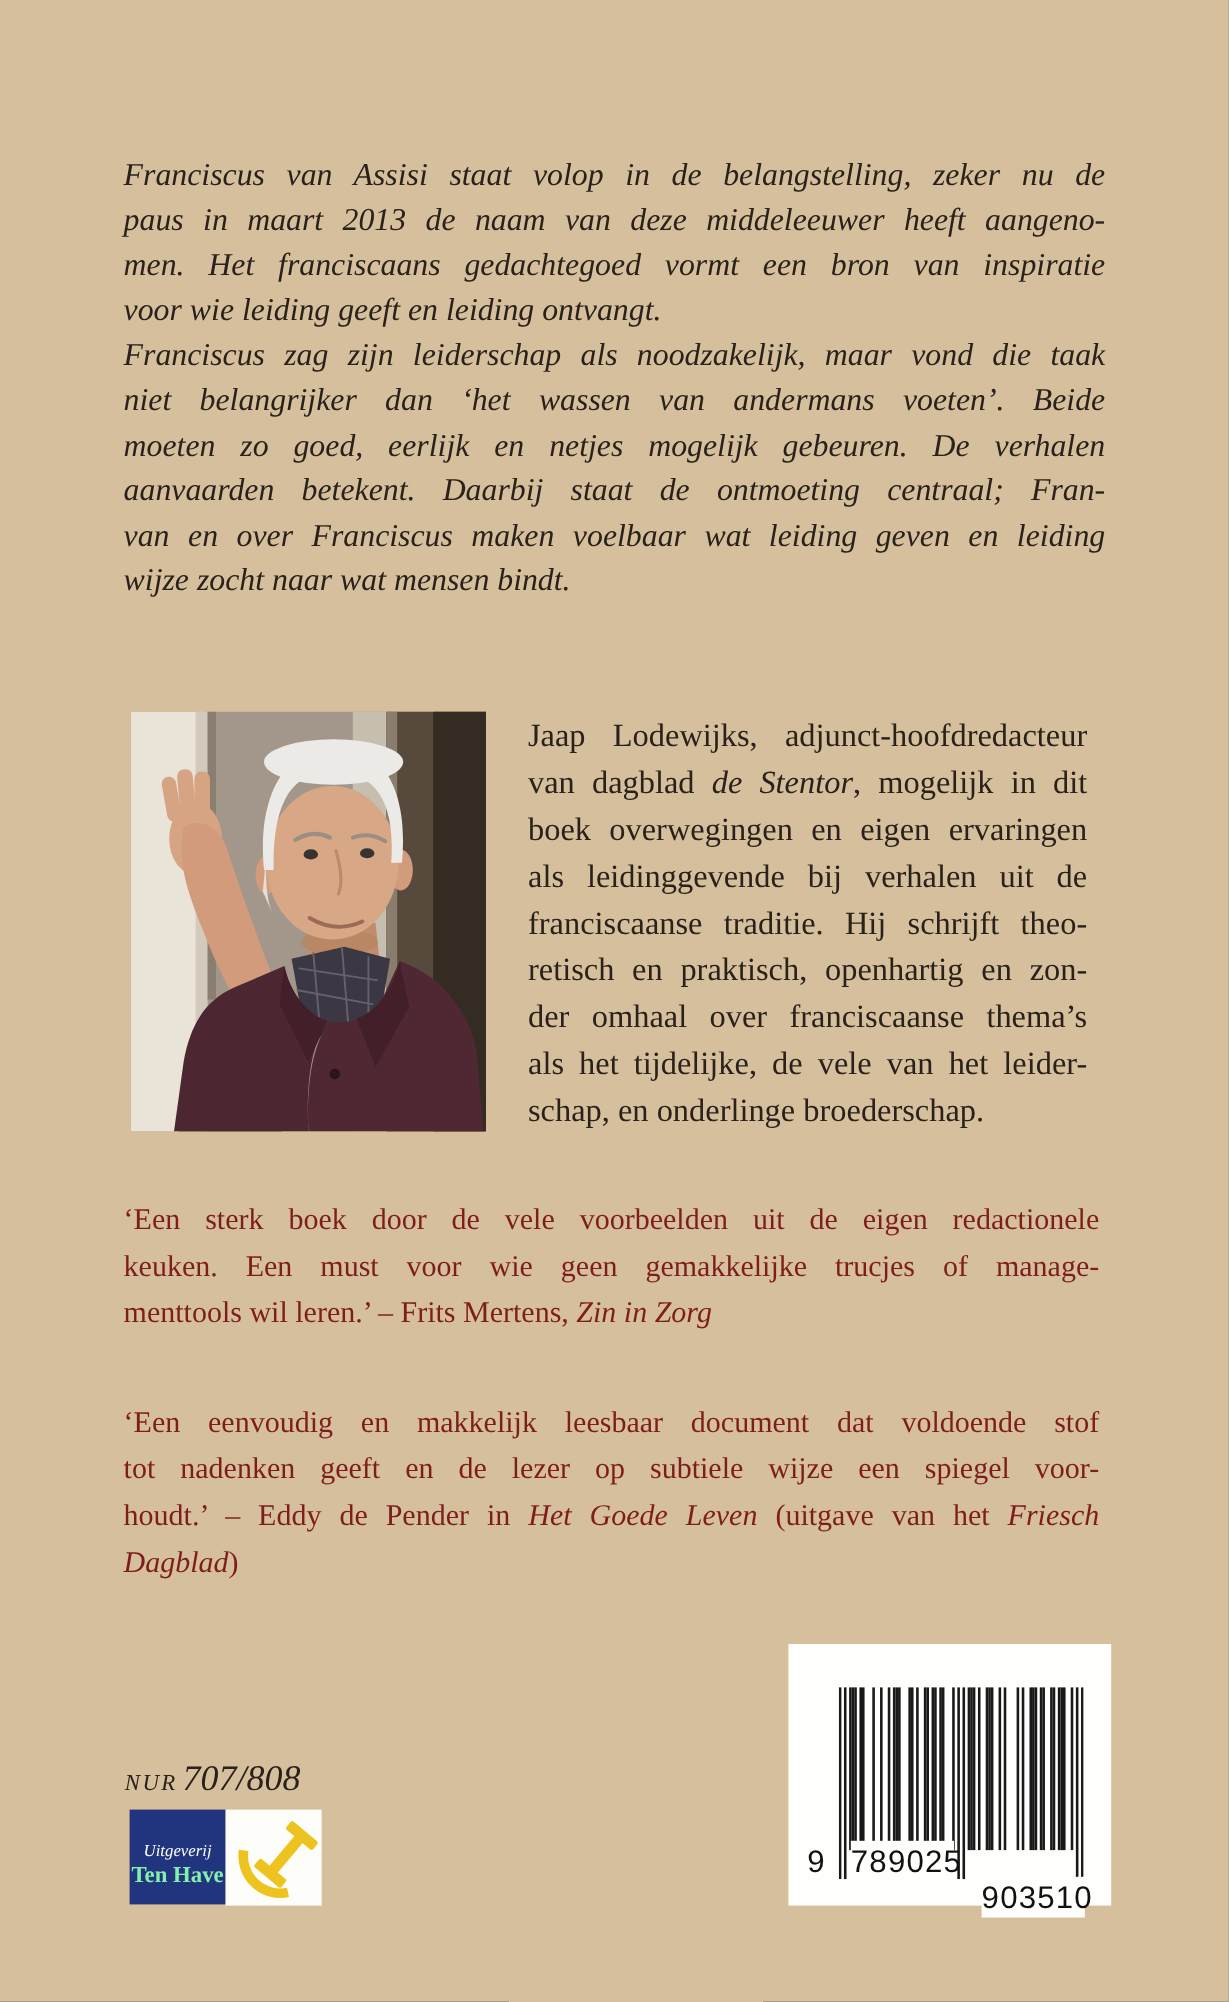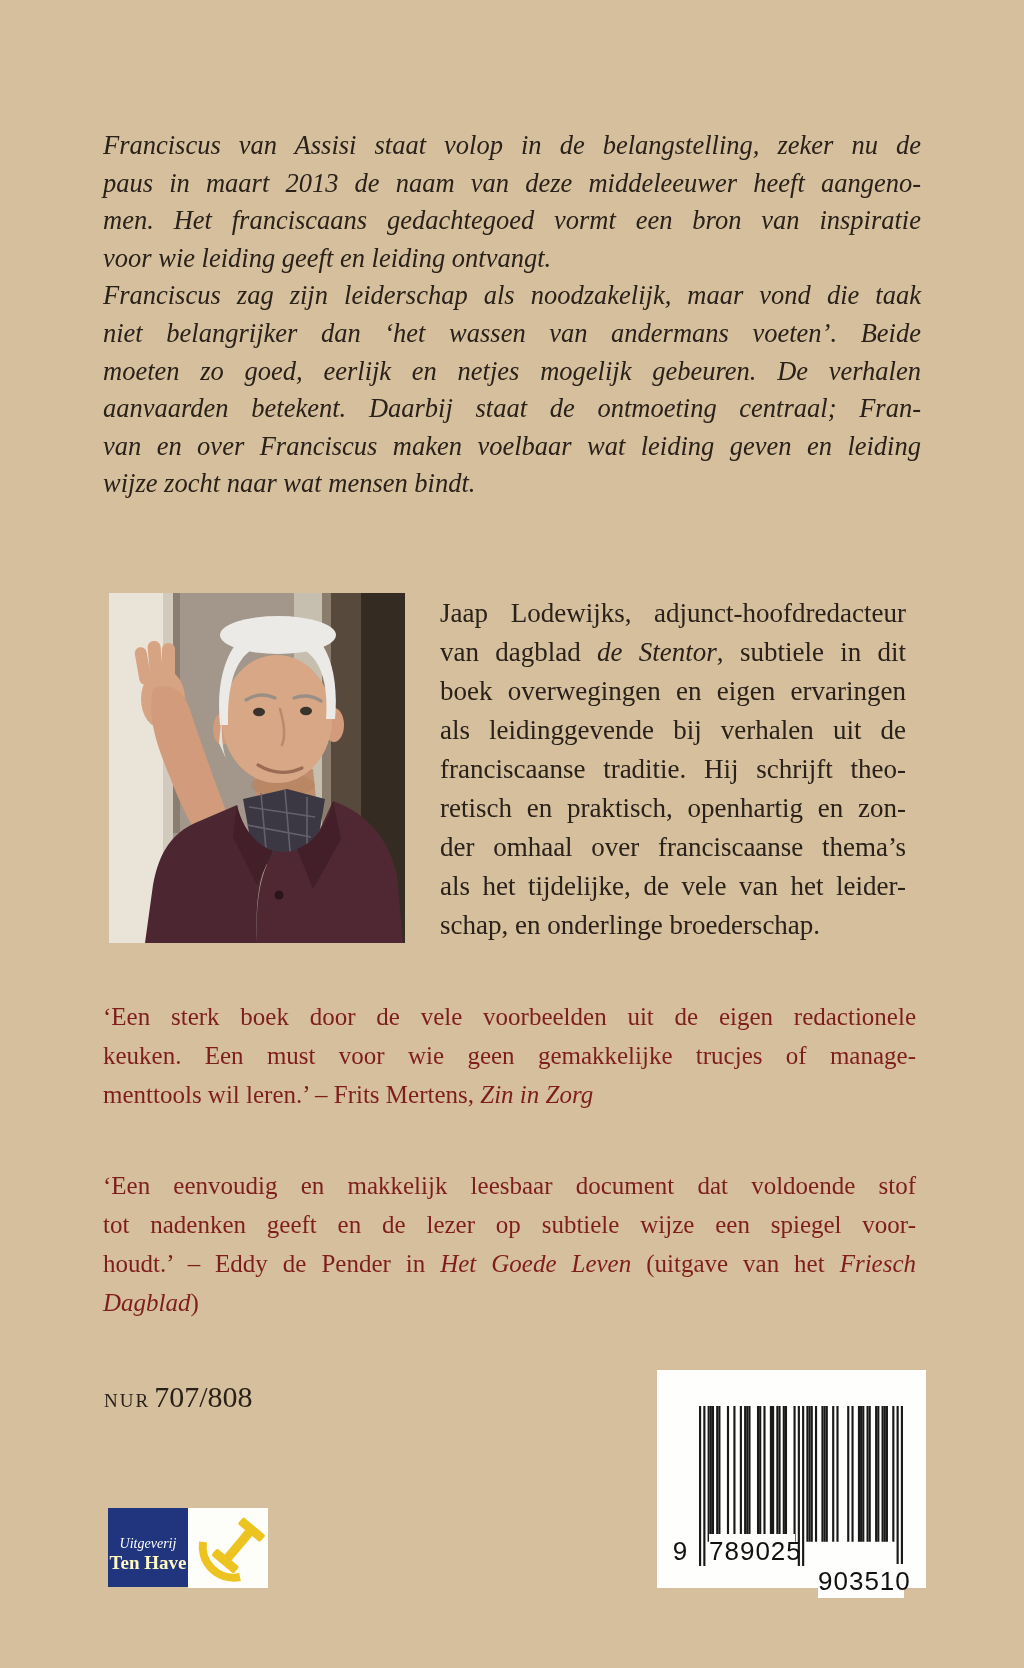--- a/index.html
+++ b/index.html
@@ -13,29 +13,29 @@
   .jline{text-align:justify;text-align-last:justify;}
   .lline{text-align:left;text-align-last:left;}
   .intro{left:103px;top:127px;width:818px;font-size:26.5px;line-height:37.6px;font-style:italic;}
   .bio{left:440px;top:594px;width:466px;font-size:27px;line-height:39px;}
   .quote{left:103px;width:813px;font-size:25px;line-height:39px;color:#7f1d1d;}
   .q1{top:997px;}
   .q2{top:1166px;}
   .it{font-style:italic;}
   .photo{position:absolute;left:109px;top:593px;width:296px;height:350px;}
   .photo svg{display:block;width:100%;height:100%;}
-  .nur{position:absolute;left:104px;top:1380px;height:34px;line-height:34px;white-space:nowrap;}
+  .nur{position:absolute;left:104px;top:1466px;height:34px;line-height:34px;white-space:nowrap;font-style:italic;}
   .nur-label{font-size:19px;letter-spacing:2px;}
   .nur-value{font-size:30px;}
   .logo{position:absolute;left:108px;top:1508px;width:160px;height:80px;display:flex;}
   .logo-blue{position:relative;width:80px;height:79px;background:#20357d;}
   .logo-top{position:absolute;left:0;right:0;top:28px;text-align:center;
             color:#ffffff;font-style:italic;font-size:14px;line-height:16px;}
   .logo-bottom{position:absolute;left:0;right:0;top:44px;text-align:center;
-            color:#fef9c3;font-weight:bold;font-size:19px;line-height:22px;}
+            color:#86efac;font-weight:bold;font-size:19px;line-height:22px;}
   .logo-white{position:relative;width:80px;height:80px;background:#fdfdfa;}
   .logo-white svg{display:block;width:80px;height:80px;}
   .barcode-box{position:absolute;left:657px;top:1370px;width:269px;height:218px;background:#fefefc;}
   #barcode-bars{position:absolute;left:42px;top:36px;width:204px;height:160px;}
   #barcode-bars rect{fill:#191919;}
   .bc-digits{position:absolute;left:0;top:164px;width:100%;height:34px;
              font-family:"Liberation Sans","DejaVu Sans",sans-serif;
              font-size:26px;line-height:34px;color:#111;}
   .bc-lead{position:absolute;left:8px;width:30px;text-align:center;}
   .bc-g1{position:absolute;left:52px;width:86px;text-align:left;letter-spacing:1px;background:#fefefc;}
@@ -111,21 +111,21 @@
       <path d="M36,350 L44,292 C50,258 64,240 86,230 L128,212 C132,236 148,252 164,258 C150,278 146,310 148,350 Z" fill="#4c2630"></path>
       <path d="M148,350 C146,308 152,276 166,258 C186,262 204,252 212,234 L224,208 C258,220 280,246 288,282 L294,350 Z" fill="#502834"></path>
       <path d="M128,212 C134,238 150,254 164,258 L148,292 L124,244 Z" fill="#421f29"></path>
       <path d="M224,208 C218,234 204,250 188,256 L204,296 L232,246 Z" fill="#421f29"></path>
       <circle cx="170" cy="302" r="4.5" fill="#2b141a"></circle>
     </svg>
   </div>
 
   <div class="tblock bio">
     <div class="jline">Jaap Lodewijks, adjunct-hoofdredacteur</div>
-    <div class="jline"><span>van dagblad </span><span class="it">de Stentor</span><span>, subtiele in dit</span></div>
+    <div class="jline"><span>van dagblad </span><span class="it">de Stentor</span><span>, mogelijk in dit</span></div>
     <div class="jline">boek overwegingen en eigen ervaringen</div>
     <div class="jline">als leidinggevende bij verhalen uit de</div>
     <div class="jline">franciscaanse traditie. Hij schrijft theo-</div>
     <div class="jline">retisch en praktisch, openhartig en zon-</div>
     <div class="jline">der omhaal over franciscaanse thema’s</div>
     <div class="jline">als het tijdelijke, de vele van het leider-</div>
     <div class="lline">schap, en onderlinge broederschap.</div>
   </div>
 
   <div class="tblock quote q1">

